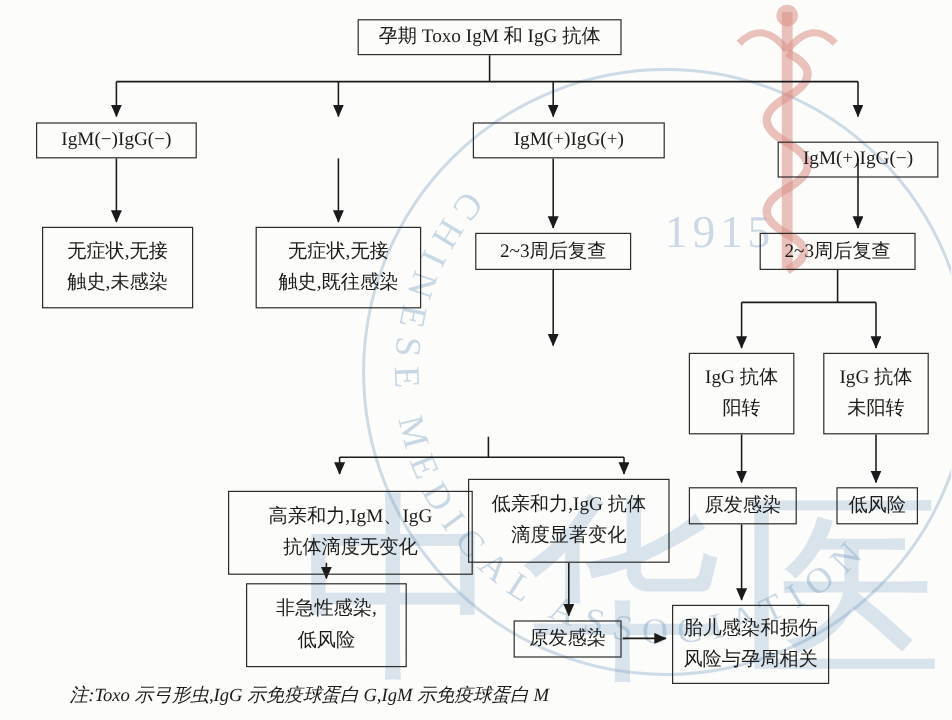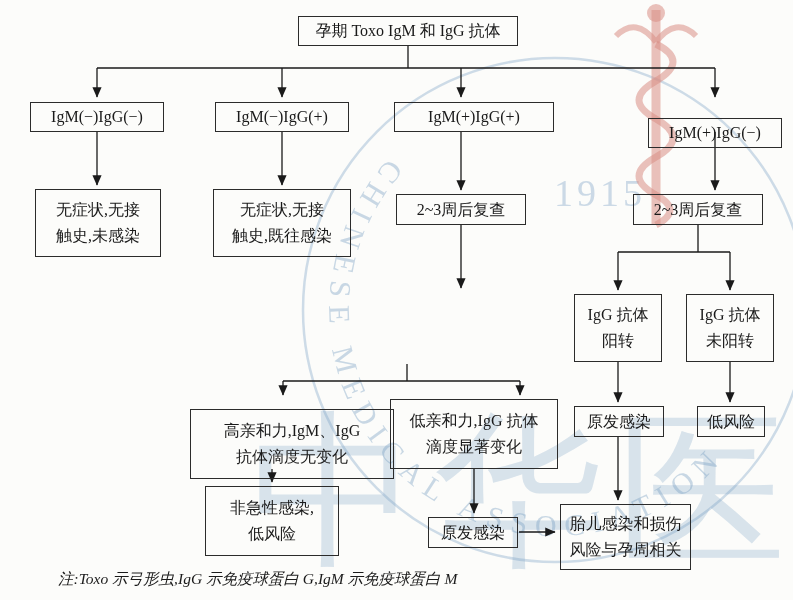--- a/index.html
+++ b/index.html
@@ -82,21 +82,20 @@
       <line x1="474" y1="469" x2="474" y2="513" marker-end="url(#ah)"></line>
 
       <line x1="618" y1="437" x2="618" y2="500" marker-end="url(#ah)"></line>
       <line x1="519" y1="532" x2="555" y2="532" marker-end="url(#ah)"></line>
     </g>
   </svg>
 
   <div class="node" style="left:298px;top:16px;width:220px;height:30px">孕期 Toxo IgM 和 IgG 抗体</div>
 
   <div class="node" style="left:30px;top:102px;width:134px;height:30px">IgM(−)IgG(−)</div>
-  <div class="node" style="left:215px;top:102px;width:134px;height:30px">IgM(−)IgG(+)</div>
   <div class="node" style="left:394px;top:102px;width:160px;height:30px">IgM(+)IgG(+)</div>
   <div class="node" style="left:648px;top:118px;width:134px;height:30px">IgM(+)IgG(−)</div>
 
   <div class="node" style="left:35px;top:189px;width:126px;height:68px">无症状,无接
 触史,未感染</div>
   <div class="node" style="left:213px;top:189px;width:138px;height:68px">无症状,无接
 触史,既往感染</div>
   <div class="node" style="left:396px;top:194px;width:130px;height:31px">2~3周后复查</div>
   <div class="node" style="left:633px;top:194px;width:130px;height:31px">2~3周后复查</div>
 

